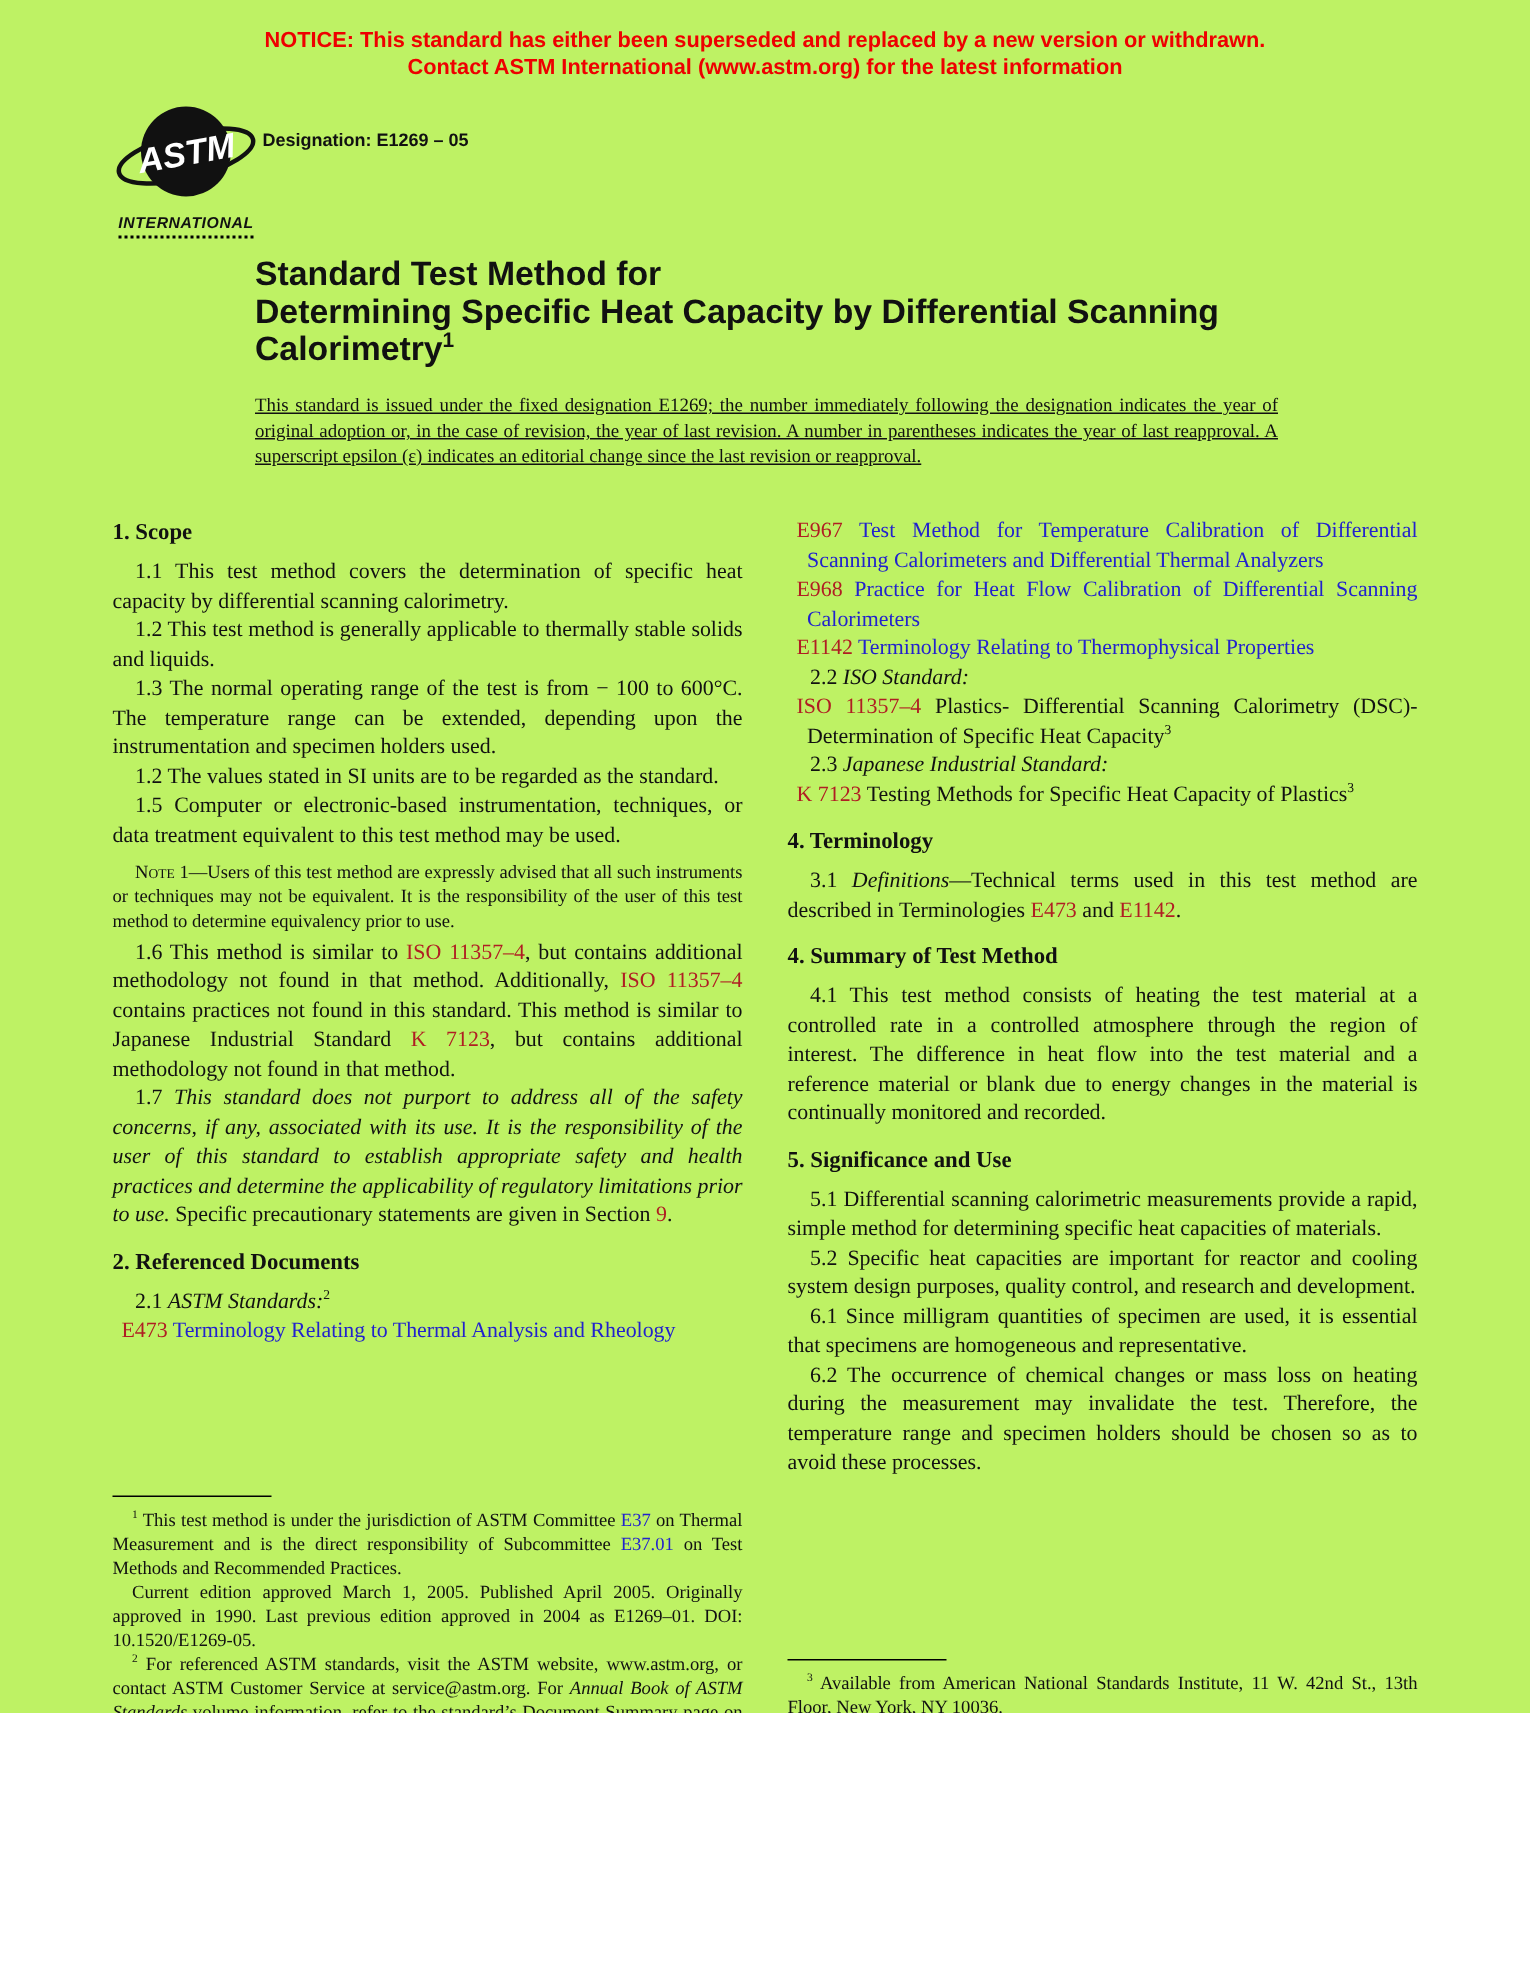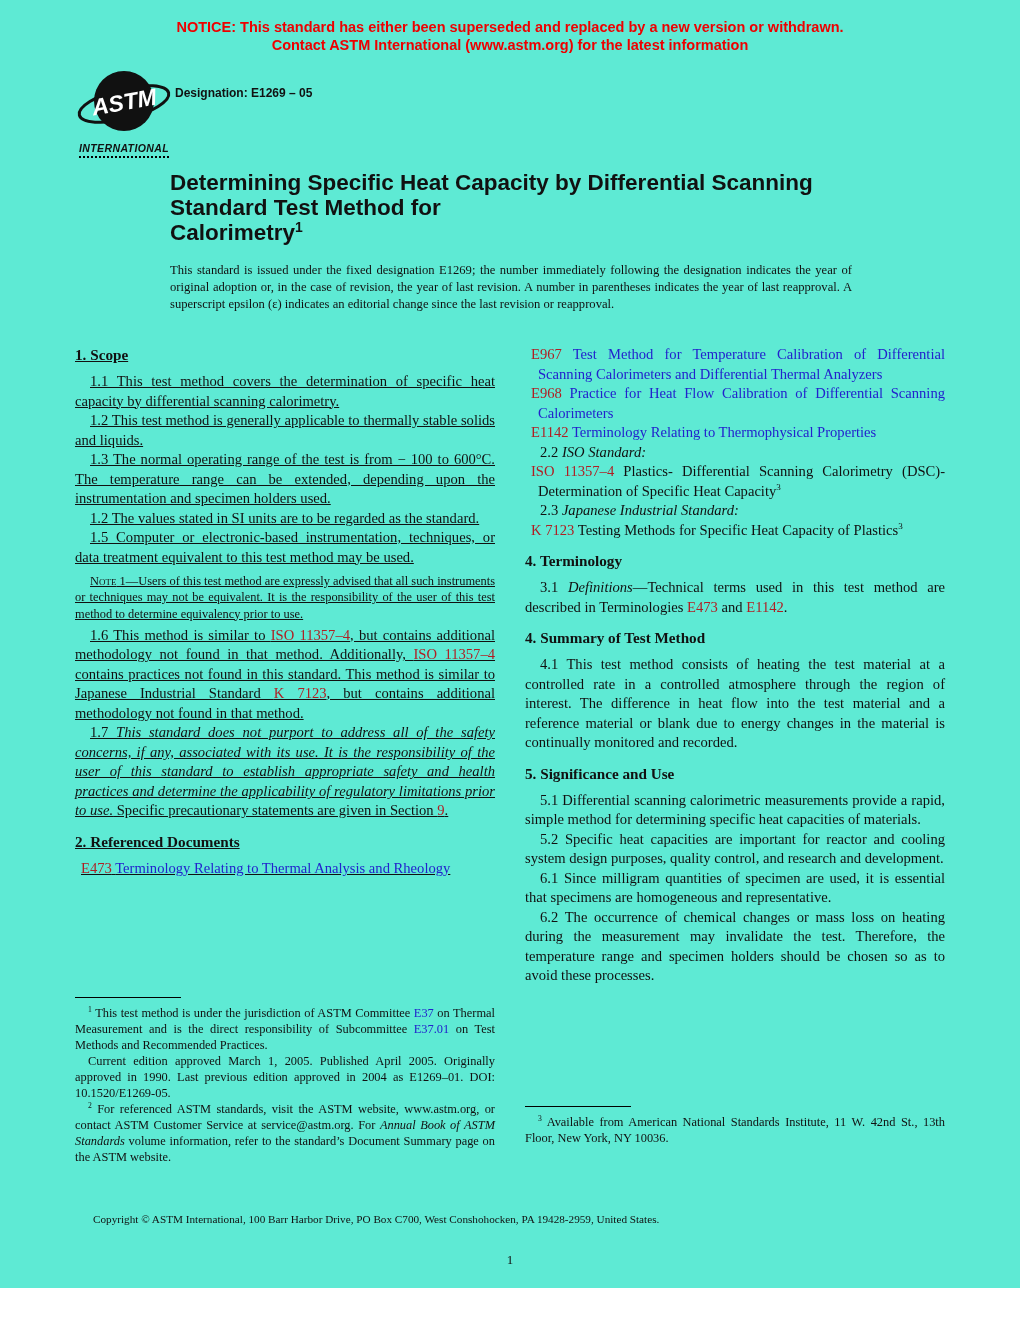--- a/index.html
+++ b/index.html
@@ -1,16 +1,16 @@
 <!DOCTYPE html>
 <html><head>
 <meta charset="utf-8">
 <style>
   html,body{margin:0;padding:0;background:#ffffff;}
-  .page{position:relative;width:1020px;height:1288px;background:#5eead4;overflow:hidden;
+  .page{position:relative;width:1020px;height:1142px;background:#bef264;overflow:hidden;
         font-family:"Liberation Serif",serif;color:#111;
         --notice-red:#ee0000;--link-red:#b01e23;--link-blue:#2222cd;}
 
   
   #notice{position:absolute;top:19px;left:0;width:100%;text-align:center;
           font-family:"Liberation Sans",sans-serif;font-weight:700;
           font-size:14.5px;line-height:17.5px;color:var(--notice-red);}
 
   
   #logo{position:absolute;left:74px;top:68px;width:100px;text-align:center;}
@@ -23,26 +23,26 @@
                font-family:"Liberation Sans",sans-serif;font-weight:700;font-size:12px;}
 
   
   #doc-title{position:absolute;left:170px;top:170px;
              font-family:"Liberation Sans",sans-serif;font-weight:700;
              font-size:22.5px;line-height:25px;}
   .blk.title-line{white-space:nowrap;}
 
   
   #issue{position:absolute;left:170px;top:262px;width:682px;
-         font-size:12.6px;line-height:17px;text-align:justify;}
+         font-size:12.6px;line-height:17px;text-align:justify;text-decoration:underline;}
 
   
   .col{position:absolute;top:345px;width:420px;font-size:14.6px;line-height:19.5px;
        text-align:justify;}
-  #left-col{left:75px;text-decoration:underline;}
+  #left-col{left:75px;}
   #right-col{left:525px;}
 
   .blk{margin:0;}
   .blk.heading{font-weight:700;font-size:15.2px;line-height:20px;margin:11px 0 7px;}
   .col .blk:first-child{margin-top:0;}
   .blk.para{text-indent:15px;}
   .blk.note{font-size:12.4px;line-height:16.3px;margin:6px 0 4px;text-indent:15px;}
   .blk.ref{padding-left:13px;text-indent:-7px;}
   .blk.footnote{font-size:12.4px;line-height:16px;text-indent:13px;}
 
@@ -78,38 +78,39 @@
       <ellipse cx="48" cy="36" rx="46" ry="15" fill="none" stroke="#111" stroke-width="3" transform="rotate(-14 48 36)"></ellipse>
       <circle cx="48" cy="33" r="30" fill="#111"></circle>
       <text x="48" y="42" text-anchor="middle" font-family="Liberation Sans, sans-serif" font-size="23" font-weight="bold" font-style="italic" fill="#ffffff" transform="rotate(-10 48 33)">ASTM</text>
     </svg>
     <div><span id="logo-sub">INTERNATIONAL</span></div>
   </div>
 
   <div id="designation">Designation: E1269 – 05</div>
 
   <div id="doc-title">
+      <div class="blk title-line"><span>Standard Test Method for</span></div>
       <div class="blk title-line"><span>Determining Specific Heat Capacity by Differential Scanning</span></div>
-      <div class="blk title-line"><span>Standard Test Method for</span></div>
       <div class="blk title-line"><span>Calorimetry</span><span class="s-sup">1</span></div>
     </div>
 
   <div id="issue">This standard is issued under the fixed designation E1269; the number immediately following the designation indicates the year of original adoption or, in the case of revision, the year of last revision. A number in parentheses indicates the year of last reapproval. A superscript epsilon (ε) indicates an editorial change since the last revision or reapproval.</div>
 
   <div id="left-col" class="col">
       <div class="blk heading">1.  Scope</div>
       <div class="blk para"><span>1.1  This test method covers the determination of specific heat capacity by differential scanning calorimetry.</span></div>
       <div class="blk para"><span>1.2  This test method is generally applicable to thermally stable solids and liquids.</span></div>
       <div class="blk para"><span>1.3  The normal operating range of the test is from − 100 to 600°C. The temperature range can be extended, depending upon the instrumentation and specimen holders used.</span></div>
       <div class="blk para"><span>1.2  The values stated in SI units are to be regarded as the standard.</span></div>
       <div class="blk para"><span>1.5  Computer or electronic-based instrumentation, techniques, or data treatment equivalent to this test method may be used.</span></div>
       <div class="blk note"><span class="s-sc">Note</span><span> 1—Users of this test method are expressly advised that all such instruments or techniques may not be equivalent. It is the responsibility of the user of this test method to determine equivalency prior to use.</span></div>
       <div class="blk para"><span>1.6  This method is similar to </span><span class="s-red">ISO 11357–4</span><span>, but contains additional methodology not found in that method. Additionally, </span><span class="s-red">ISO 11357–4</span><span> contains practices not found in this standard. This method is similar to Japanese Industrial Standard </span><span class="s-red">K 7123</span><span>, but contains additional methodology not found in that method.</span></div>
       <div class="blk para"><span>1.7  </span><span class="s-i">This standard does not purport to address all of the safety concerns, if any, associated with its use. It is the responsibility of the user of this standard to establish appropriate safety and health practices and determine the applicability of regulatory limitations prior to use.</span><span> Specific precautionary statements are given in Section </span><span class="s-red">9</span><span>.</span></div>
       <div class="blk heading">2.  Referenced Documents</div>
+      <div class="blk para"><span>2.1  </span><span class="s-i">ASTM Standards:</span><span class="s-sup">2</span></div>
       <div class="blk ref"><span class="s-red">E473</span><span>  </span><span class="s-blue">Terminology Relating to Thermal Analysis and Rheology</span></div>
     </div>
 
   <div id="right-col" class="col">
       <div class="blk ref"><span class="s-red">E967</span><span>  </span><span class="s-blue">Test Method for Temperature Calibration of Differential Scanning Calorimeters and Differential Thermal Analyzers</span></div>
       <div class="blk ref"><span class="s-red">E968</span><span>  </span><span class="s-blue">Practice for Heat Flow Calibration of Differential Scanning Calorimeters</span></div>
       <div class="blk ref"><span class="s-red">E1142</span><span>  </span><span class="s-blue">Terminology Relating to Thermophysical Properties</span></div>
       <div class="blk para"><span>2.2  </span><span class="s-i">ISO Standard:</span></div>
       <div class="blk ref"><span class="s-red">ISO 11357–4</span><span> Plastics- Differential Scanning Calorimetry (DSC)- Determination of Specific Heat Capacity</span><span class="s-sup">3</span></div>
       <div class="blk para"><span>2.3  </span><span class="s-i">Japanese Industrial Standard:</span></div>

